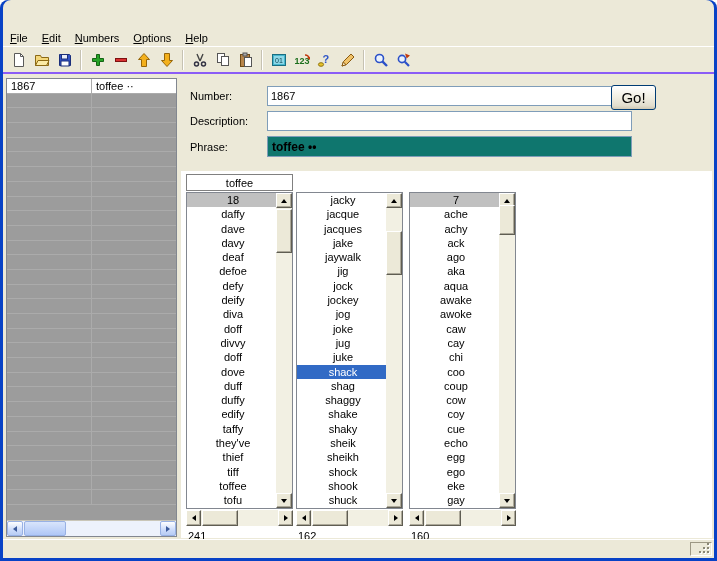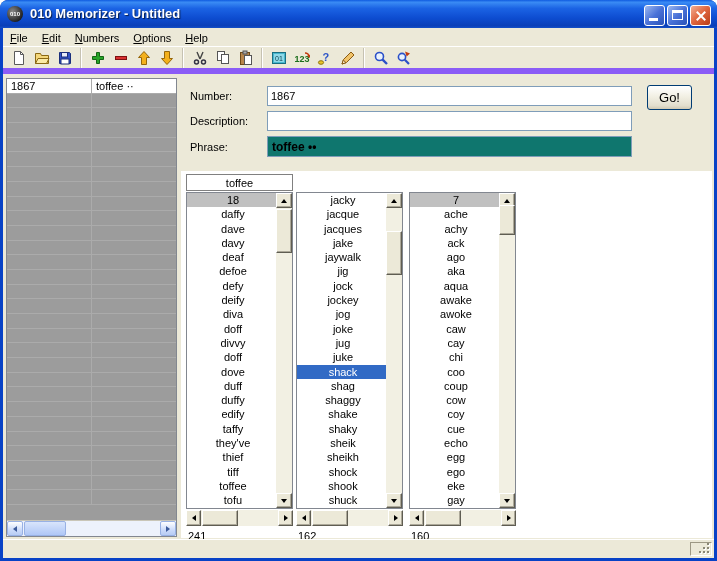--- a/index.html
+++ b/index.html
@@ -27,21 +27,21 @@
   .g-close{position:absolute;left:5px;top:4px;width:10px;height:12px;}
   .g-close::before,.g-close::after{content:"";position:absolute;left:4px;top:0;width:2px;height:12px;background:#fff;}
   .g-close::before{transform:rotate(45deg);}
   .g-close::after{transform:rotate(-45deg);}
   
   .menubar{position:absolute;left:3px;right:3px;top:28px;height:18px;background:#ECE9D8;display:flex;align-items:flex-end;}
   .menu-item{display:block;padding:2px 7px;cursor:default;}
   .menu-item::first-letter{text-decoration:underline;}
   
   .toolbar{position:absolute;left:3px;right:3px;top:46px;height:28px;background:#ECE9D8;
-    border-top:1px solid #fff;border-bottom:6px solid #8b5cf6;display:flex;align-items:center;padding-left:4px;}
+    border-top:1px solid #fff;border-bottom:2px solid #8b5cf6;display:flex;align-items:center;padding-left:4px;}
   .tbtn{width:23px;height:23px;display:flex;align-items:center;justify-content:center;}
   .ticon{display:flex;align-items:center;justify-content:center;width:16px;height:16px;}
   .tsep{width:2px;height:20px;border-left:1px solid #C6C2B2;border-right:1px solid #fff;margin:0 4px;}
   
   .client{position:absolute;left:3px;top:74px;width:711px;height:465px;background:#ECE9D8;}
   
   .left-panel{position:absolute;left:3px;top:4px;width:171px;height:459px;border:1px solid #828790;background:#9C9C9C;overflow:hidden;}
   .thead{display:flex;height:17px;}
   .th{background:#ECE9D8;border-right:1px solid #9D9884;border-bottom:1px solid #9D9884;
     box-shadow:inset 1px 1px 0 #fff;padding:1px 0 0 4px;overflow:hidden;}
@@ -63,23 +63,23 @@
   .xpthumb{position:absolute;left:17px;top:0;width:42px;height:15px;border-radius:2px;border:1px solid #98B1E4;
     background:linear-gradient(180deg,#D9E5FC,#AFC7F6);}
   .xtri-l{width:0;height:0;border-top:3px solid transparent;border-bottom:3px solid transparent;border-right:4px solid #3C5B9B;}
   .xtri-r{width:0;height:0;border-top:3px solid transparent;border-bottom:3px solid transparent;border-left:4px solid #3C5B9B;}
   
   .flabel{position:absolute;left:187px;white-space:nowrap;}
   .l1{top:16px;} .l2{top:41px;} .l3{top:67px;}
   .field{position:absolute;left:264px;width:365px;height:20px;border:1px solid #7F9DB9;background:#fff;
     font-family:"Liberation Sans","DejaVu Sans",sans-serif;font-size:11px;padding:2px 3px;}
   .f1{top:12px;} .f2{top:37px;}
-  .gobtn{position:absolute;left:644px;top:11px;width:45px;height:25px;border:1px solid #003C74;border-radius:3px;
+  .gobtn{position:absolute;left:608px;top:11px;width:45px;height:25px;border:1px solid #003C74;border-radius:3px;
     background:linear-gradient(180deg,#FFFFFF 0%,#F2F0E4 45%,#E2DECE 85%,#D0C9B4 100%);
-    font-family:"Liberation Sans","DejaVu Sans",sans-serif;font-size:13px;}
+    font-family:"Liberation Sans","DejaVu Sans",sans-serif;font-size:15px;}
   .phrasebox{position:absolute;left:264px;top:62px;width:365px;height:21px;border:1px solid #7F9DB9;background:#0f766e;
     font-weight:bold;font-size:12px;padding:3px 4px;white-space:nowrap;overflow:hidden;}
   
   .white-panel{position:absolute;left:178px;top:97px;width:531px;height:367px;background:#fff;}
   .list-header{position:absolute;left:5px;top:3px;width:107px;height:17px;border:1px solid #808080;
     background:#fff;text-align:center;padding-top:2px;overflow:hidden;}
   .listcol{position:absolute;top:21px;width:107px;height:352px;}
   .c1{left:5px;} .c2{left:115px;} .c3{left:228px;}
   .listbox{position:relative;width:107px;height:317px;border:1px solid #828790;background:#fff;overflow:hidden;}
   .items{position:absolute;left:0;top:0;right:16px;bottom:0;overflow:hidden;text-align:center;}
@@ -115,37 +115,20 @@
   .grip::before{content:"";position:absolute;right:1px;bottom:1px;width:2px;height:2px;background:#fff;
     box-shadow:-4px 0 0 #fff,-8px 0 0 #fff,0 -4px 0 #fff,-4px -4px 0 #fff,0 -8px 0 #fff;}
   .grip::after{content:"";position:absolute;right:2px;bottom:2px;width:2px;height:2px;background:#8a8775;
     box-shadow:-4px 0 0 #8a8775,-8px 0 0 #8a8775,0 -4px 0 #8a8775,-4px -4px 0 #8a8775,0 -8px 0 #8a8775;}
 </style>
 </head>
 <body>
 
 <div class="window">
 
-  <div class="titlebar">
-    <div class="app-icon">
-        <span>010</span>
-      </div>
-    <div class="title">010 Memorizer - Untitled</div>
-    <div class="winbtns">
-      <div class="wbtn">
-          <div class="g-min"></div>
-        </div>
-      <div class="wbtn">
-          <div class="g-max"></div>
-        </div>
-      <div class="wbtn close">
-          <div class="g-close"></div>
-        </div>
-    </div>
-  </div>
 
   <div class="menubar">
       <div class="menu-item">File</div>
       <div class="menu-item">Edit</div>
       <div class="menu-item">Numbers</div>
       <div class="menu-item">Options</div>
       <div class="menu-item">Help</div>
     </div>
 
   <div class="toolbar">

